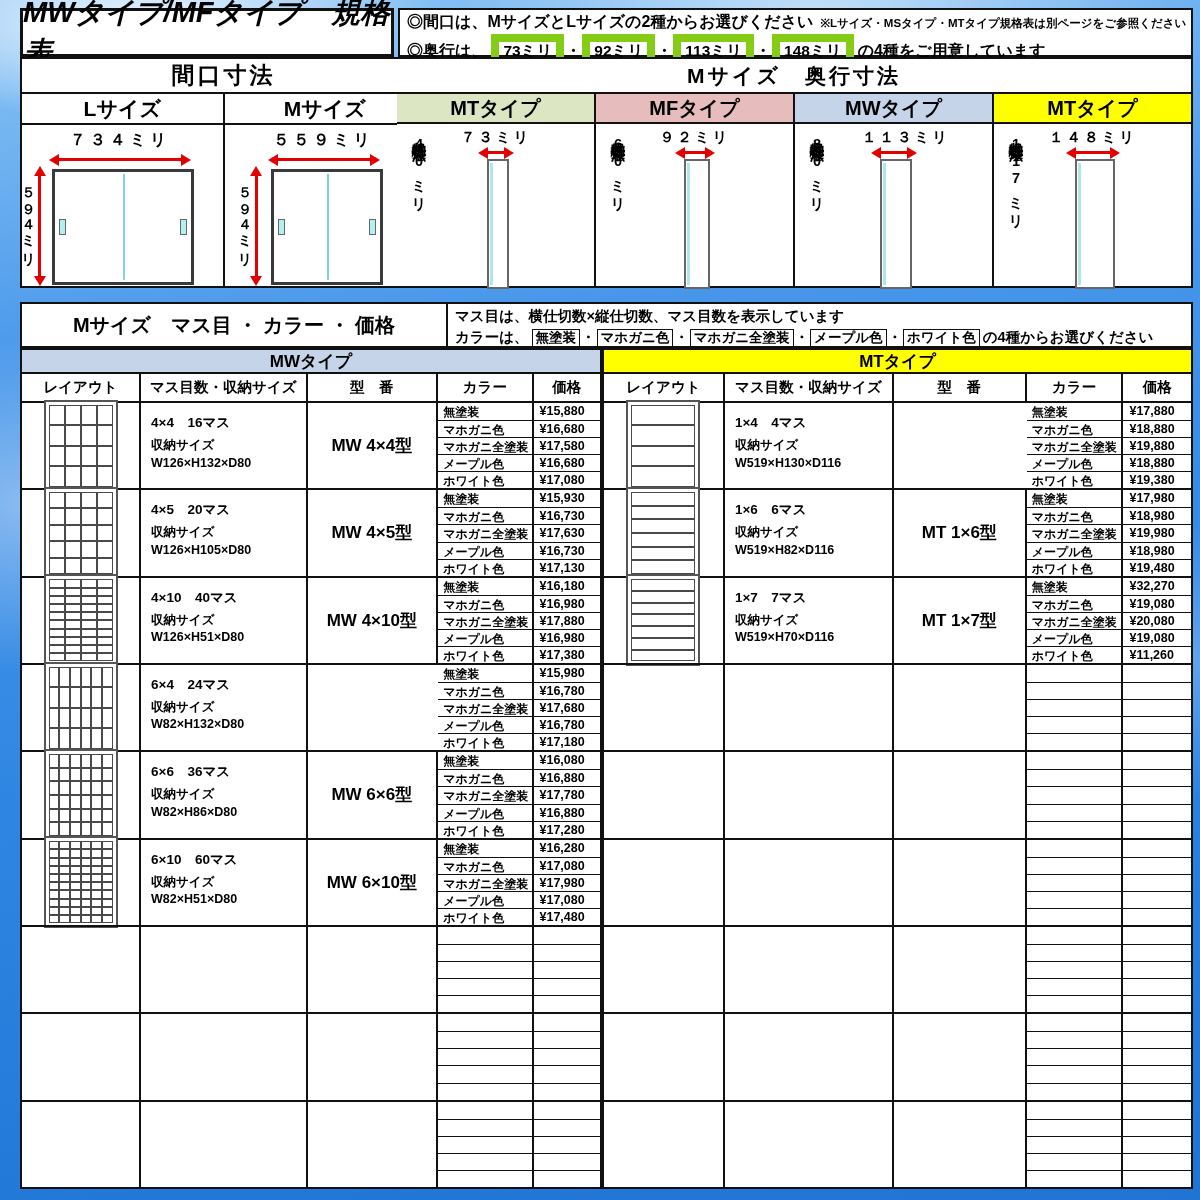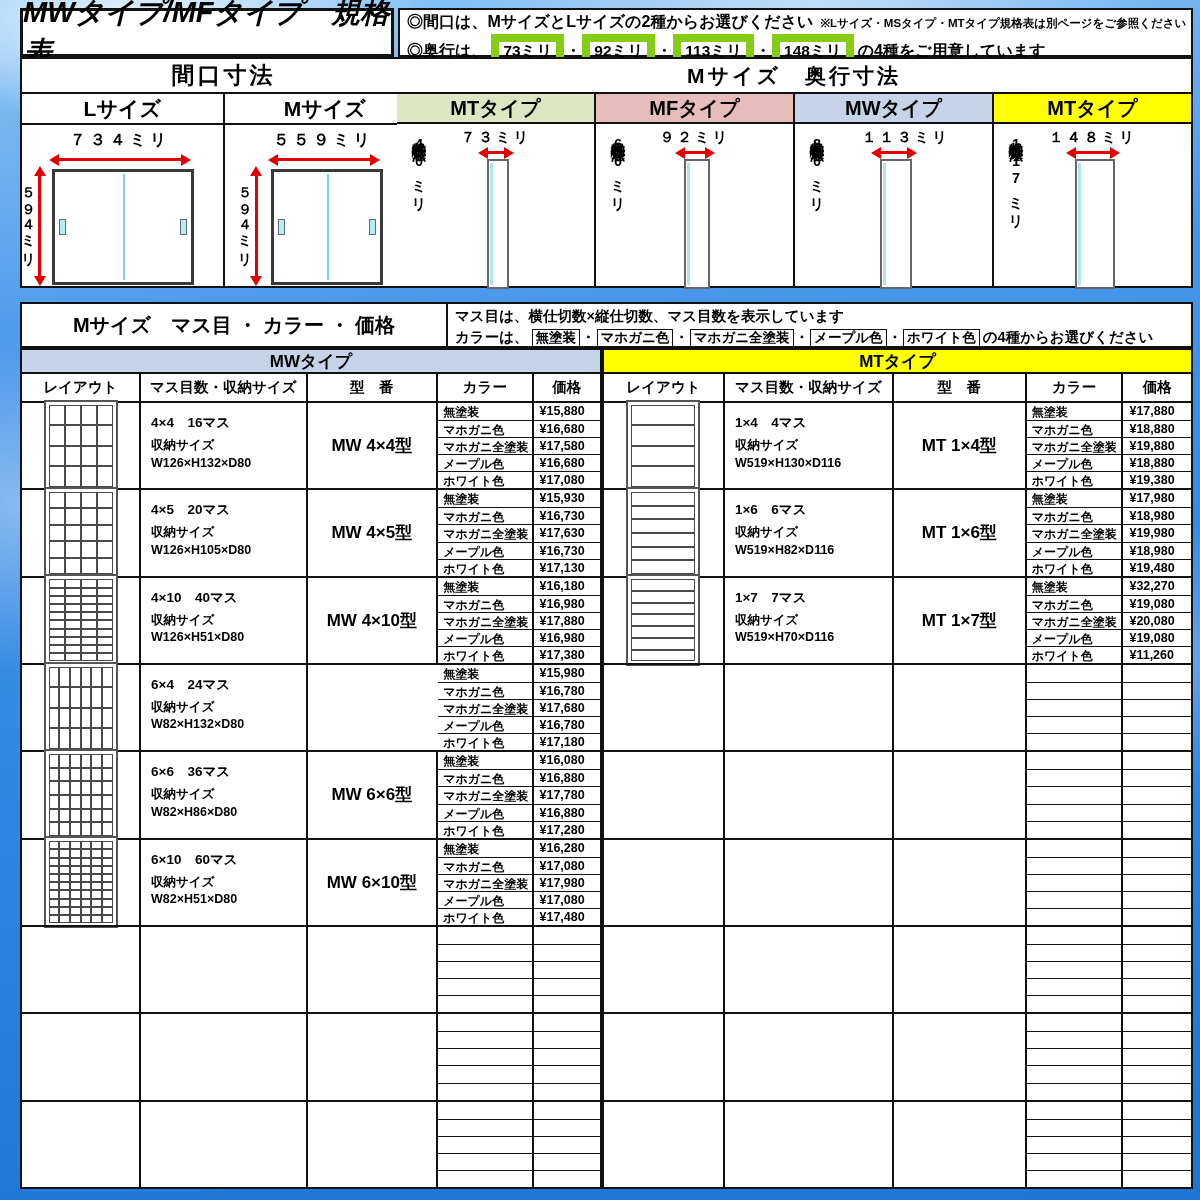--- a/index.html
+++ b/index.html
@@ -632,21 +632,20 @@
                   <div class="mgc"></div>
                   <div class="mgc"></div>
                 </div>
               </div>
             </div>
             <div class="pcell masu">
               <div class="m1">1×4　4マス</div>
               <div class="m2">収納サイズ</div>
               <div class="m2">W519×H130×D116</div>
             </div>
-            <div class="pcell model">MT 1×4型</div>
             <div class="ccell r0" style="grid-row: 1;">無塗装</div>
             <div class="prcell r0" style="grid-row: 1;">¥17,880</div>
             <div class="ccell r1" style="grid-row: 2;">マホガニ色</div>
             <div class="prcell r1" style="grid-row: 2;">¥18,880</div>
             <div class="ccell r2" style="grid-row: 3;">マホガニ全塗装</div>
             <div class="prcell r2" style="grid-row: 3;">¥19,880</div>
             <div class="ccell r3" style="grid-row: 4;">メープル色</div>
             <div class="prcell r3" style="grid-row: 4;">¥18,880</div>
             <div class="ccell r4" style="grid-row: 5;">ホワイト色</div>
             <div class="prcell r4" style="grid-row: 5;">¥19,380</div>

